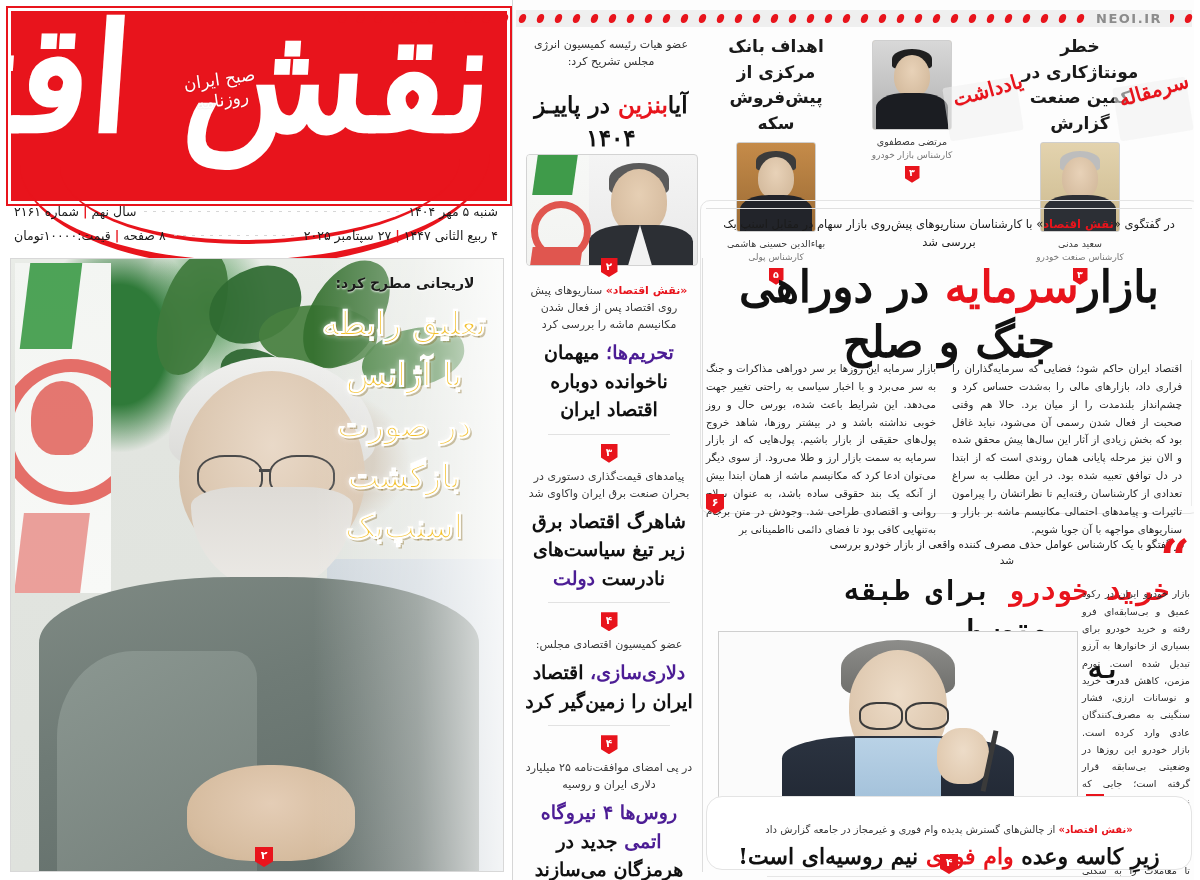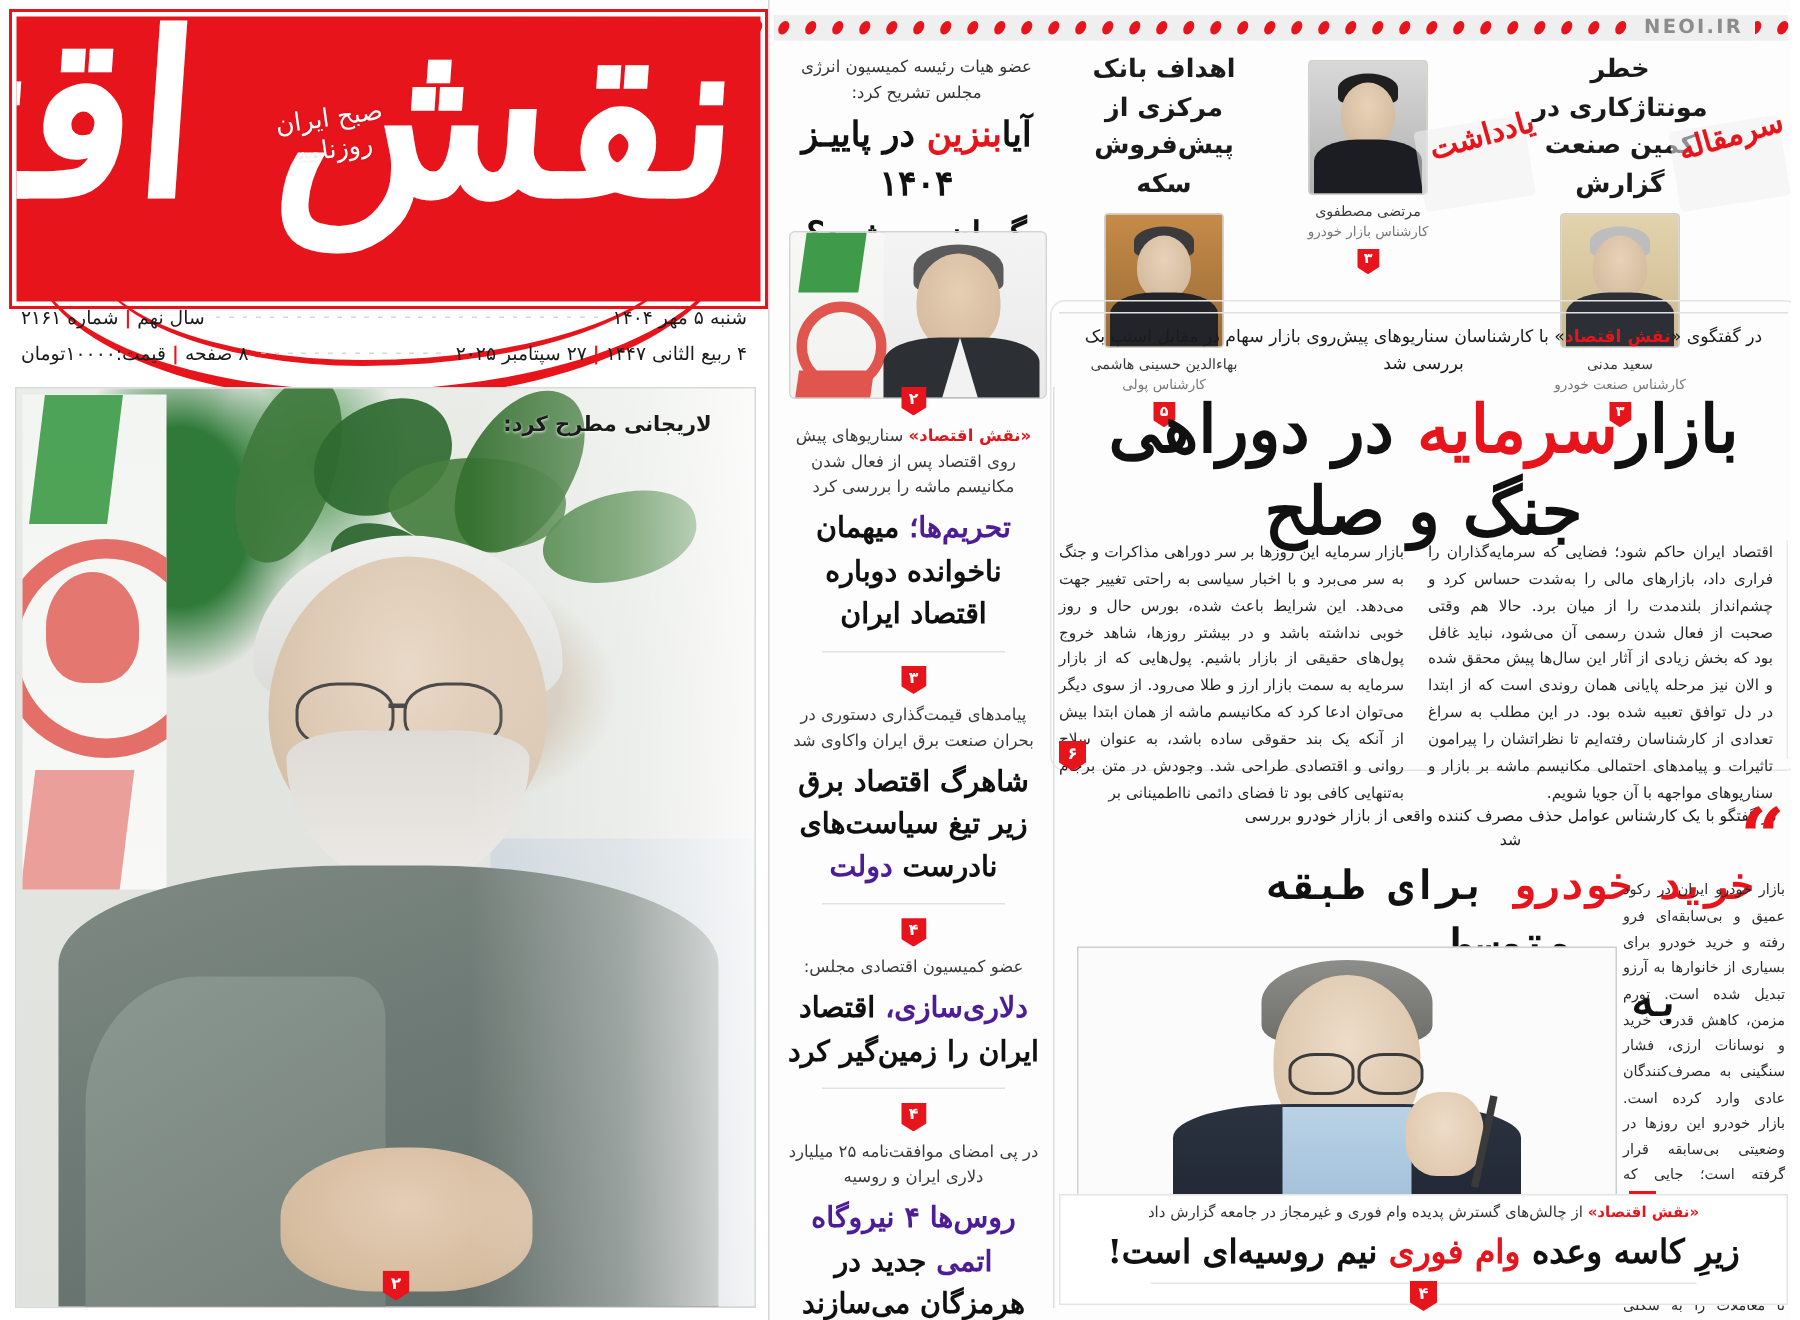--- a/index.html
+++ b/index.html
@@ -218,21 +218,21 @@
     position:absolute;right:22px;top:0;height:17px;line-height:17px;
     font-size:13px;font-weight:700;color:#8c8c8c;letter-spacing:1.5px;
     padding:0 8px;background:#efefef;direction:ltr;
   }
 
   
   .gas-block{position:absolute;left:520px;top:36px;width:182px;}
   .gas-kicker{font-size:11px;color:#333;line-height:1.55;text-align:center;}
   .gas-head{
     font-family:"DejaVu Serif","Liberation Serif",serif;
-    font-size:23px;font-weight:700;line-height:1.45;color:#111;text-align:center;margin-top:3px;
+    font-size:23px;font-weight:700;line-height:1.45;color:#111;text-align:center;margin-top:18px;
   }
   .gas-head .hl{color:#e8141c;}
   .gas-photo{
     position:absolute;left:6px;top:118px;width:170px;height:110px;
     border:1px solid #d3d3d3;border-radius:4px;overflow:hidden;
     background:linear-gradient(180deg,#f4f4f4 0%,#e9e9e9 100%);
   }
   .gp-flag{position:absolute;left:0;top:0;width:62px;height:100%;background:linear-gradient(180deg,#f7f8f6,#f2f3f1);}
   .gp-flag .g{position:absolute;left:8px;top:0;width:40px;height:40px;background:#3f9b4a;transform:skewX(-8deg);}
   .gp-flag .e{position:absolute;left:4px;top:46px;width:46px;height:46px;border:7px solid #e0564f;border-radius:50%;}
@@ -340,22 +340,22 @@
     text-align:right;direction:ltr;
   }
   .quote-text{
     font-size:9.6px;line-height:1.8;color:#2a2a2a;text-align:justify;margin-top:8px;
   }
   .car-badge{position:absolute;left:380px;top:258px;}
 
   
   .bottom-banner{
     position:absolute;left:706px;top:796px;width:486px;height:74px;
-    border:1px solid #e4e4e4;border-radius:0;
-    text-align:center;box-sizing:border-box;padding-top:4px;background:#fff;
+    border:1px solid #e4e4e4;border-radius:16px;
+    text-align:center;box-sizing:border-box;padding-top:25px;background:#fff;
   }
   .bb-kicker{font-size:10px;color:#333;line-height:1.5;}
   .bb-kicker .src{color:#e8141c;font-weight:700;}
   .bb-title{
     font-family:"DejaVu Serif","Liberation Serif",serif;
     font-size:22px;font-weight:700;color:#111;margin-top:4px;line-height:1.4;
   }
   .bb-title .hl{color:#e8141c;}
   .bb-rule{height:1px;background:#e6e6e6;margin:4px 60px 0;}
   .bb-badge{position:absolute;left:50%;transform:translateX(-50%);bottom:-5px;}
@@ -420,20 +420,27 @@
         <div class="glass g2"></div>
         <div class="glass-bridge"></div>
         <div class="subj-beard"></div>
         <div class="subj-body"></div>
         <div class="subj-arm"></div>
         <div class="subj-hands"></div>
         <div class="photo-fade"></div>
       </div>
 
       <div class="hero-kicker">لاریجانی مطرح کرد:</div>
+      <div class="hero-title">
+        <div>تعلیق رابطه</div>
+        <div>با آژانس</div>
+        <div>در صورت</div>
+        <div>بازگشت</div>
+        <div>اسنپ‌بک</div>
+      </div>
       <div class="badge hero">۲</div>
     </div>
   </div>
 
   <div class="vdiv"></div>
 
   <div class="top-strip">
     <div class="film-tape">
       <span class="hole"></span>
       <span class="hole"></span>

